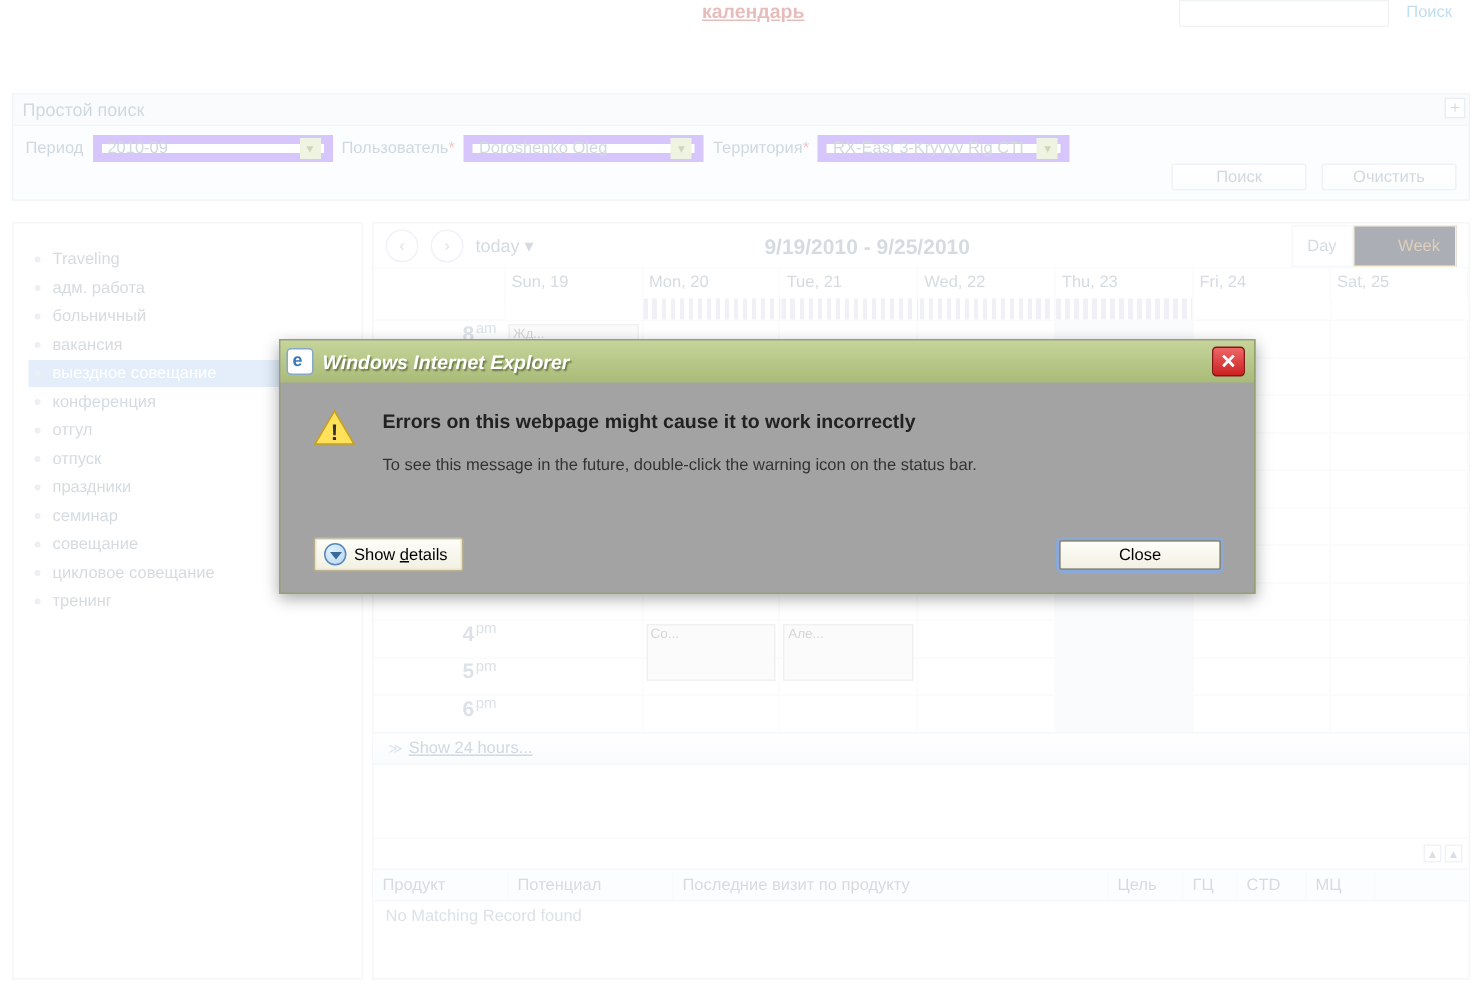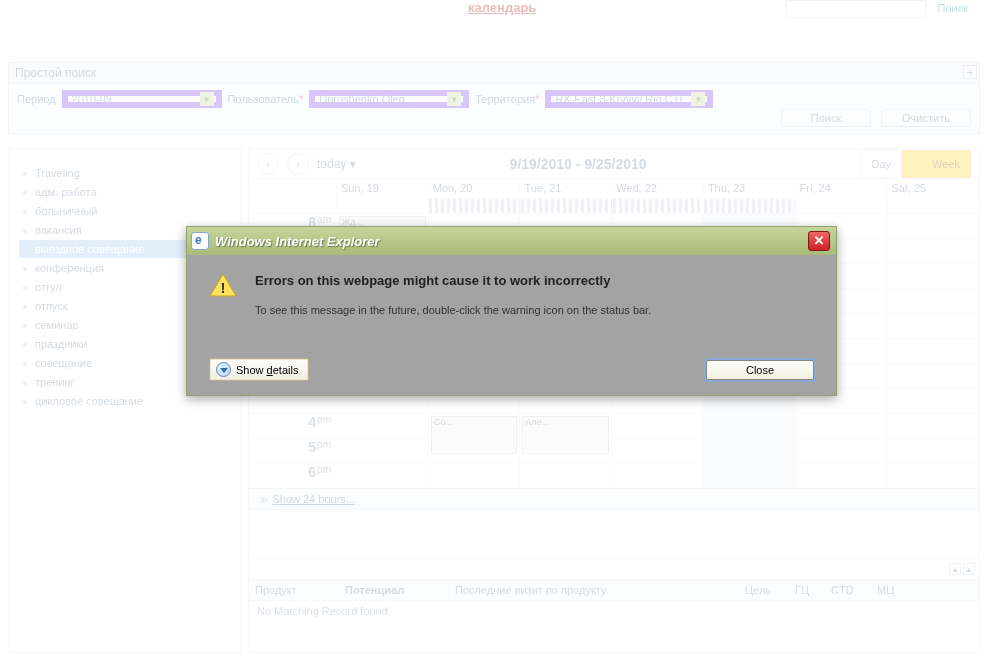--- a/index.html
+++ b/index.html
@@ -36,21 +36,21 @@
 .leftcol li.sel { background: #b0cff0; color: #fff; }
 
 .rightcol { flex: 1; border: 1px solid #e2e8ee; display: flex; flex-direction: column; position: relative; }
 
 .toolbar { height: 30px; display: flex; align-items: center; padding: 0 8px; gap: 8px; border-bottom: 1px solid #eef2f6; }
 .navcircle { width: 22px; height: 22px; border: 1px solid #d0dce8; border-radius: 50%; color: #98acbe; text-align: center; line-height: 20px; font-size: 11px; }
 .todaybtn { color: #8898a8; font-size: 12px; }
 .daterange { flex: 1; text-align: center; color: #8898a8; font-size: 14px; font-weight: bold; padding-right: 60px; }
 .viewbtns { display: flex; }
 .viewbtn { font-size: 11px; padding: 7px 10px; border: 1px solid #e6ecf2; color: #8898a8; }
-.viewbtn.act { background: #fde047; border-color: #f4c880; color: #a07840; padding-left: 29px; }
+.viewbtn.act { background: #0f172a; border-color: #f4c880; color: #a07840; padding-left: 29px; }
 
 .calgrid { position: relative; flex: 1; }
 .dayheader { display: flex; height: 20px; font-size: 11px; color: #8898a8; }
 .hcol0 { width: 88px; border-right: 1px solid #eef2f6; }
 .hcol { flex: 1; border-right: 1px solid #eef2f6; padding: 3px 4px; }
 .allday { height: 14px; display: flex; }
 .stripe { flex: 1; background: repeating-linear-gradient(90deg,#d0d8e6 0,#d0d8e6 3px,#fff 3px,#fff 6px); border-right: 1px solid #eef2f6; }
 .timerows { }
 .trow { display: flex; height: 25px; border-top: 1px solid #f2f4f8; }
 .tlabel { width: 88px; text-align: right; padding-right: 6px; font-size: 10px; color: #9aabbc; display: flex; justify-content: flex-end; align-items: flex-start; }
@@ -142,25 +142,25 @@
     <div class="leftcol">
       <ul id="sidebar-list">
           <li>Traveling</li>
           <li>адм. работа</li>
           <li>больничный</li>
           <li>вакансия</li>
           <li class="sel">выездное совещание</li>
           <li>конференция</li>
           <li>отгул</li>
           <li>отпуск</li>
+          <li>праздники</li>
           <li>семинар</li>
-          <li>праздники</li>
           <li>совещание</li>
+          <li>цикловое совещание</li>
           <li>тренинг</li>
-          <li>цикловое совещание</li>
         </ul>
     </div>
 
     <div class="rightcol">
       <div class="toolbar">
         <div class="navcircle">‹</div>
         <div class="navcircle">›</div>
         <span class="todaybtn"><span>today</span> ▾</span>
         <div class="daterange">9/19/2010 - 9/25/2010</div>
         <div class="viewbtns">
@@ -329,21 +329,21 @@
       <div style="flex:1"></div>
 
       <div class="bottompanel">
         <div class="bp-head">
           <div class="bp-tri">▲</div>
           <div class="bp-tri">▲</div>
         </div>
         <div class="bp-table">
           <div class="bp-th" id="bpth">
               <div style="width: 90px;">Продукт</div>
-              <div style="width: 110px; font-weight: bold;">Потенциал</div>
+              <div style="width: 110px;">Потенциал</div>
               <div style="width: 290px;">Последние визит по продукту</div>
               <div style="width: 50px;">Цель</div>
               <div style="width: 36px;">ГЦ</div>
               <div style="width: 46px;">CTD</div>
               <div style="width: 46px;">МЦ</div>
             </div>
           <div class="bp-msg">No Matching Record found</div>
         </div>
       </div>
     </div>

